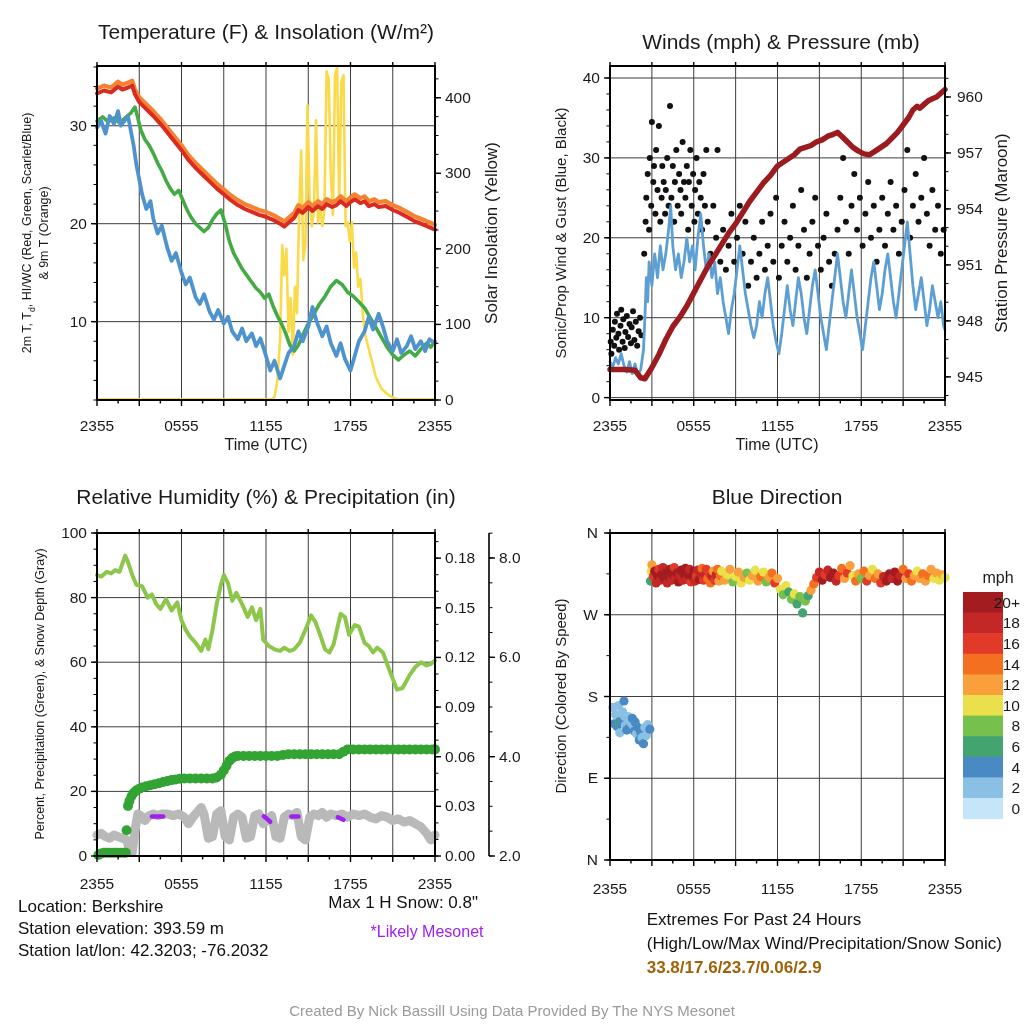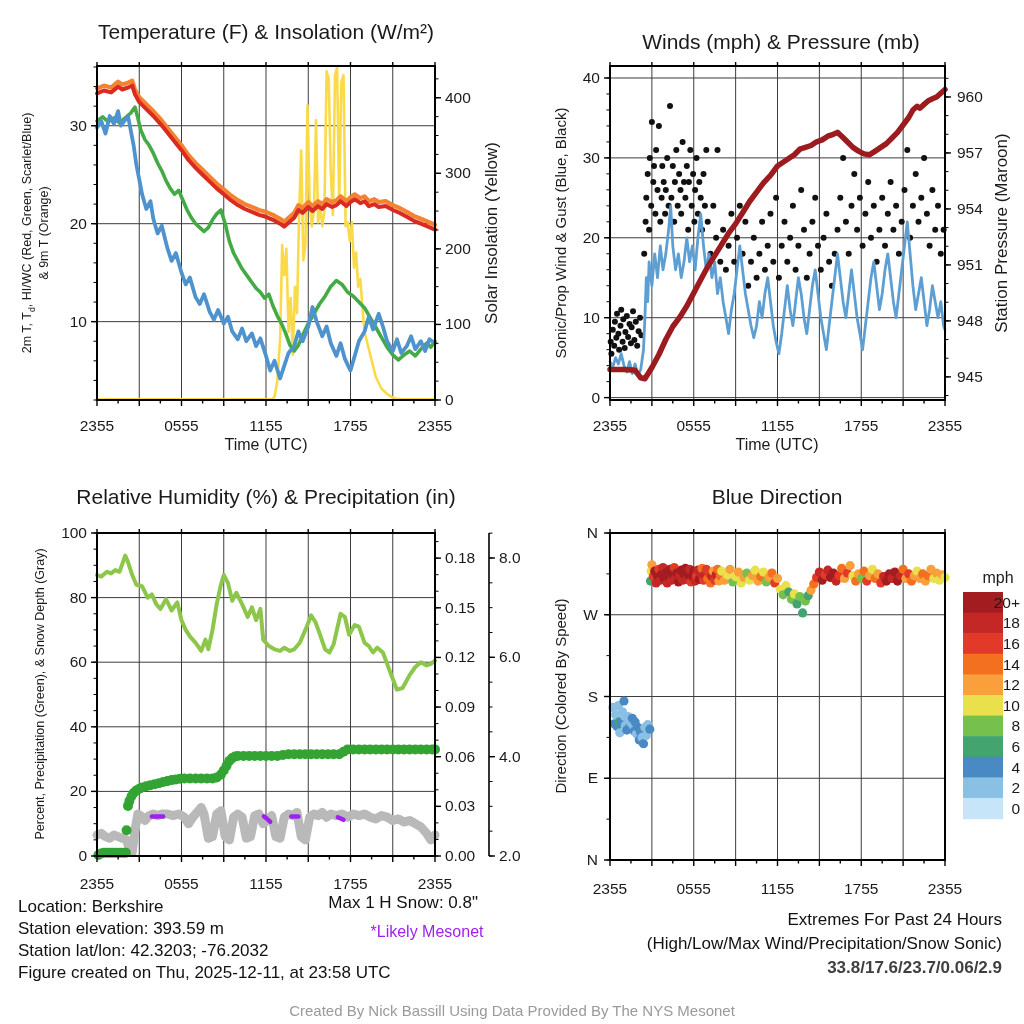--- a/index.html
+++ b/index.html
@@ -12,21 +12,21 @@
   .xaxis-title{position:absolute;transform:translateX(-50%);white-space:nowrap;
        font-size:16px;color:#1a1a1a;}
   .rot{position:absolute;transform:translate(-50%,-50%) rotate(-90deg);
        white-space:nowrap;text-align:center;color:#1a1a1a;}
   .rot .l2{display:block;}
   sub{font-size:0.7em;}
   .fline{font-size:17px;line-height:22px;color:#111;}
   #footer-left{position:absolute;left:18px;top:896px;}
   #max-snow{position:absolute;left:300px;top:893px;width:178px;text-align:right;font-size:17px;}
   #likely-drifting{position:absolute;left:427px;top:923px;transform:translateX(-50%);font-size:16px;}
-  #footer-right{position:absolute;right:22px;top:908px;text-align:right;font-size:17px;line-height:24px;}
+  #footer-right{position:absolute;right:22px;top:908px;font-size:17px;line-height:24px;}
   #extremes-values{font-weight:bold;}
   #credit{position:absolute;left:512px;top:1002px;transform:translateX(-50%);
        font-size:15px;color:#9a9a9a;white-space:nowrap;}
 </style>
 </head>
 <body>
 
 <div id="stage">
   <svg id="charts" width="1024" height="1024">
       <line x1="139.25" x2="139.25" y1="66" y2="400" stroke="#3d3d3d" stroke-width="1"></line>
@@ -881,23 +881,22 @@
   <div class="rot" style="left:492px;top:233px;font-size:17px;">Solar Insolation (Yellow)</div>
   <div class="rot" style="left:560px;top:233px;font-size:15px;">Sonic/Prop Wind &amp; Gust (Blue, Black)</div>
   <div class="rot" style="left:1002px;top:233px;font-size:17px;">Station Pressure (Maroon)</div>
   <div class="rot" style="left:40px;top:694px;font-size:12.5px;">Percent, Precipitation (Green), &amp; Snow Depth (Gray)</div>
   <div class="rot" style="left:560px;top:696px;font-size:15px;">Direction (Colored By Speed)</div>
 
   <div id="footer-left">
     <div class="fline">Location: Berkshire</div>
     <div class="fline">Station elevation: 393.59 m</div>
     <div class="fline">Station lat/lon: 42.3203; -76.2032</div>
-    <div class="fline">Figure created on Thu, 2025-12-11, at 23:58 UTC</div>
   </div>
   <div id="max-snow">Max 1 H Snow: 0.8"</div>
   <div id="likely-drifting" style="color: rgb(160, 32, 240);">*Likely Mesonet</div>
   <div id="footer-right">
     <div>Extremes For Past 24 Hours</div>
     <div>(High/Low/Max Wind/Precipitation/Snow Sonic)</div>
-    <div id="extremes-values" style="color: #404040;">33.8/17.6/23.7/0.06/2.9</div>
+    <div id="extremes-values" style="color: #a16207;">33.8/17.6/23.7/0.06/2.9</div>
   </div>
   <div id="credit">Created By Nick Bassill Using Data Provided By The NYS Mesonet</div>
 </div>
 
 </body></html>

